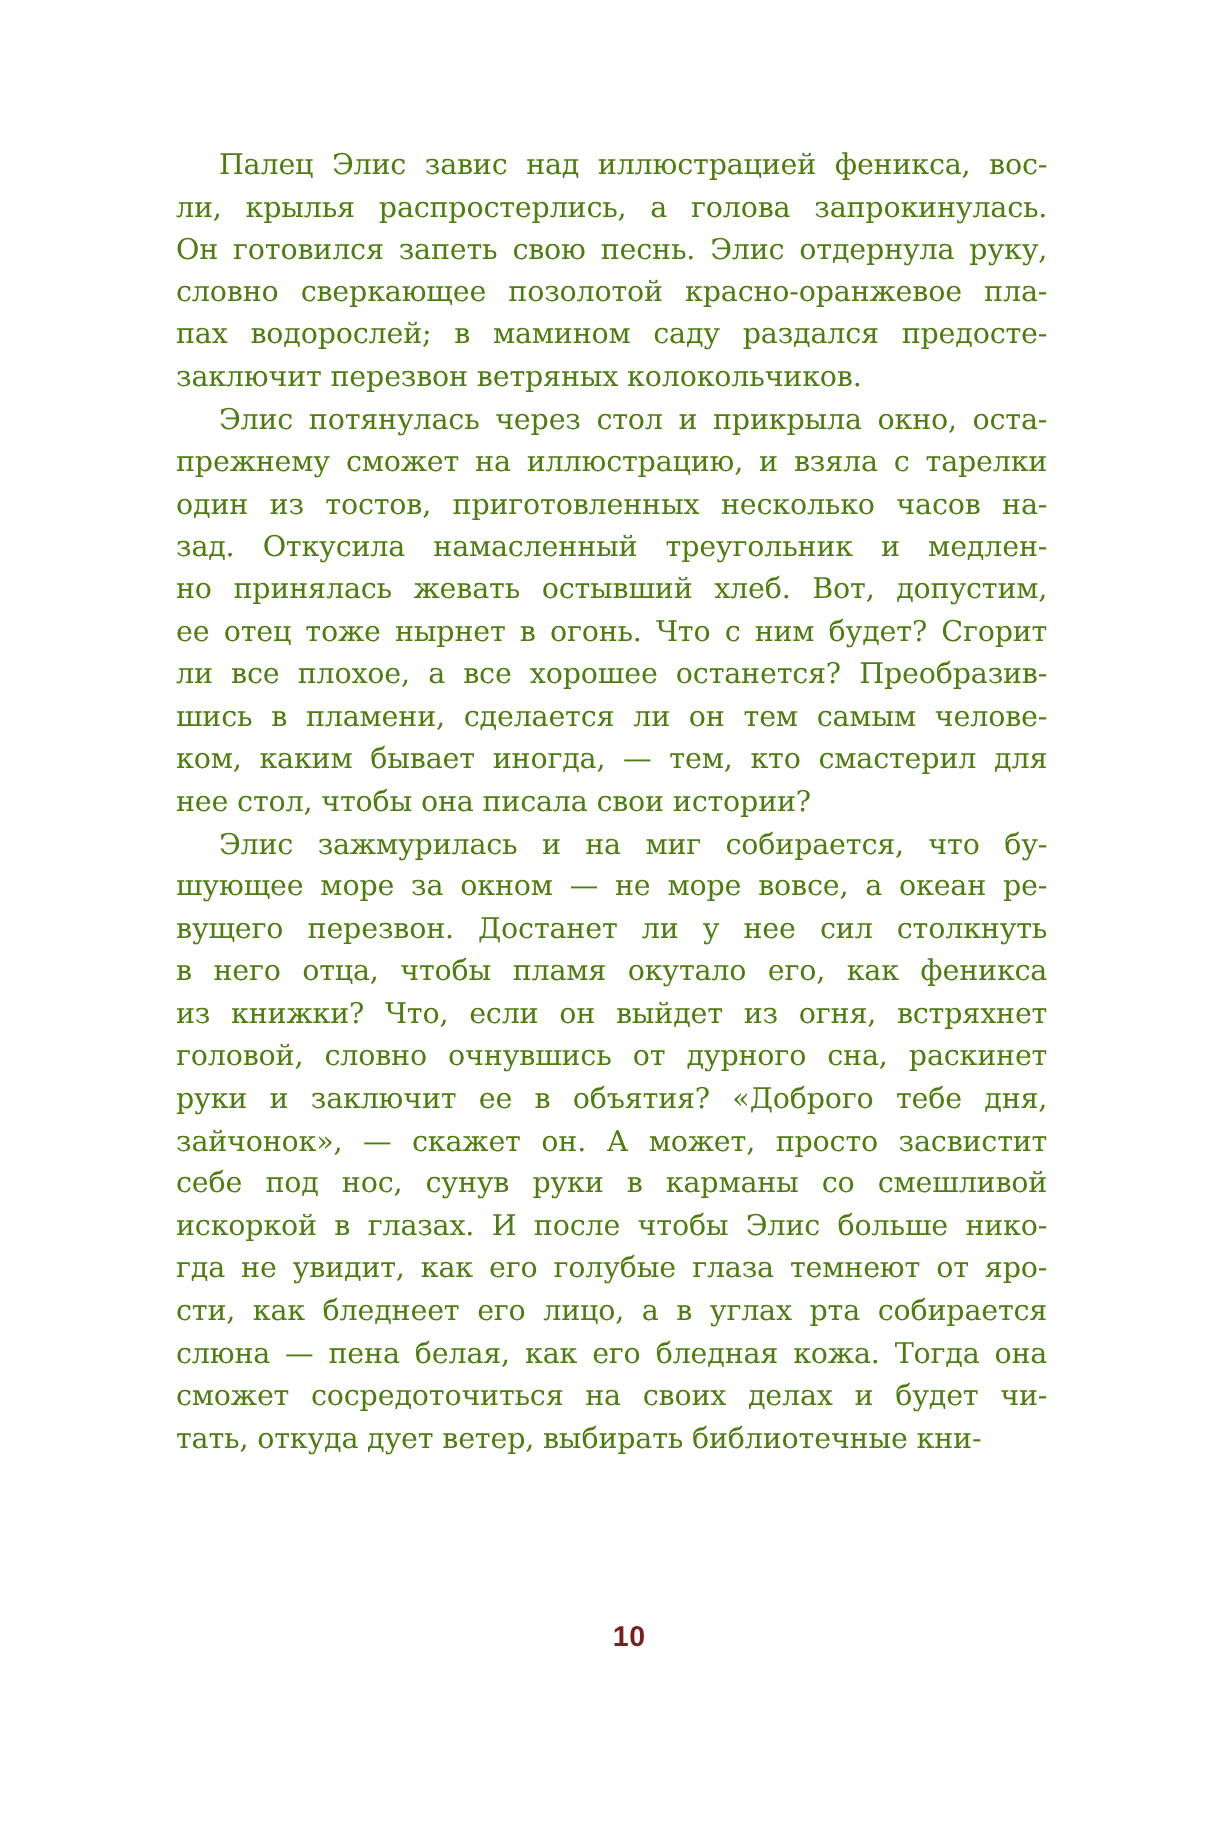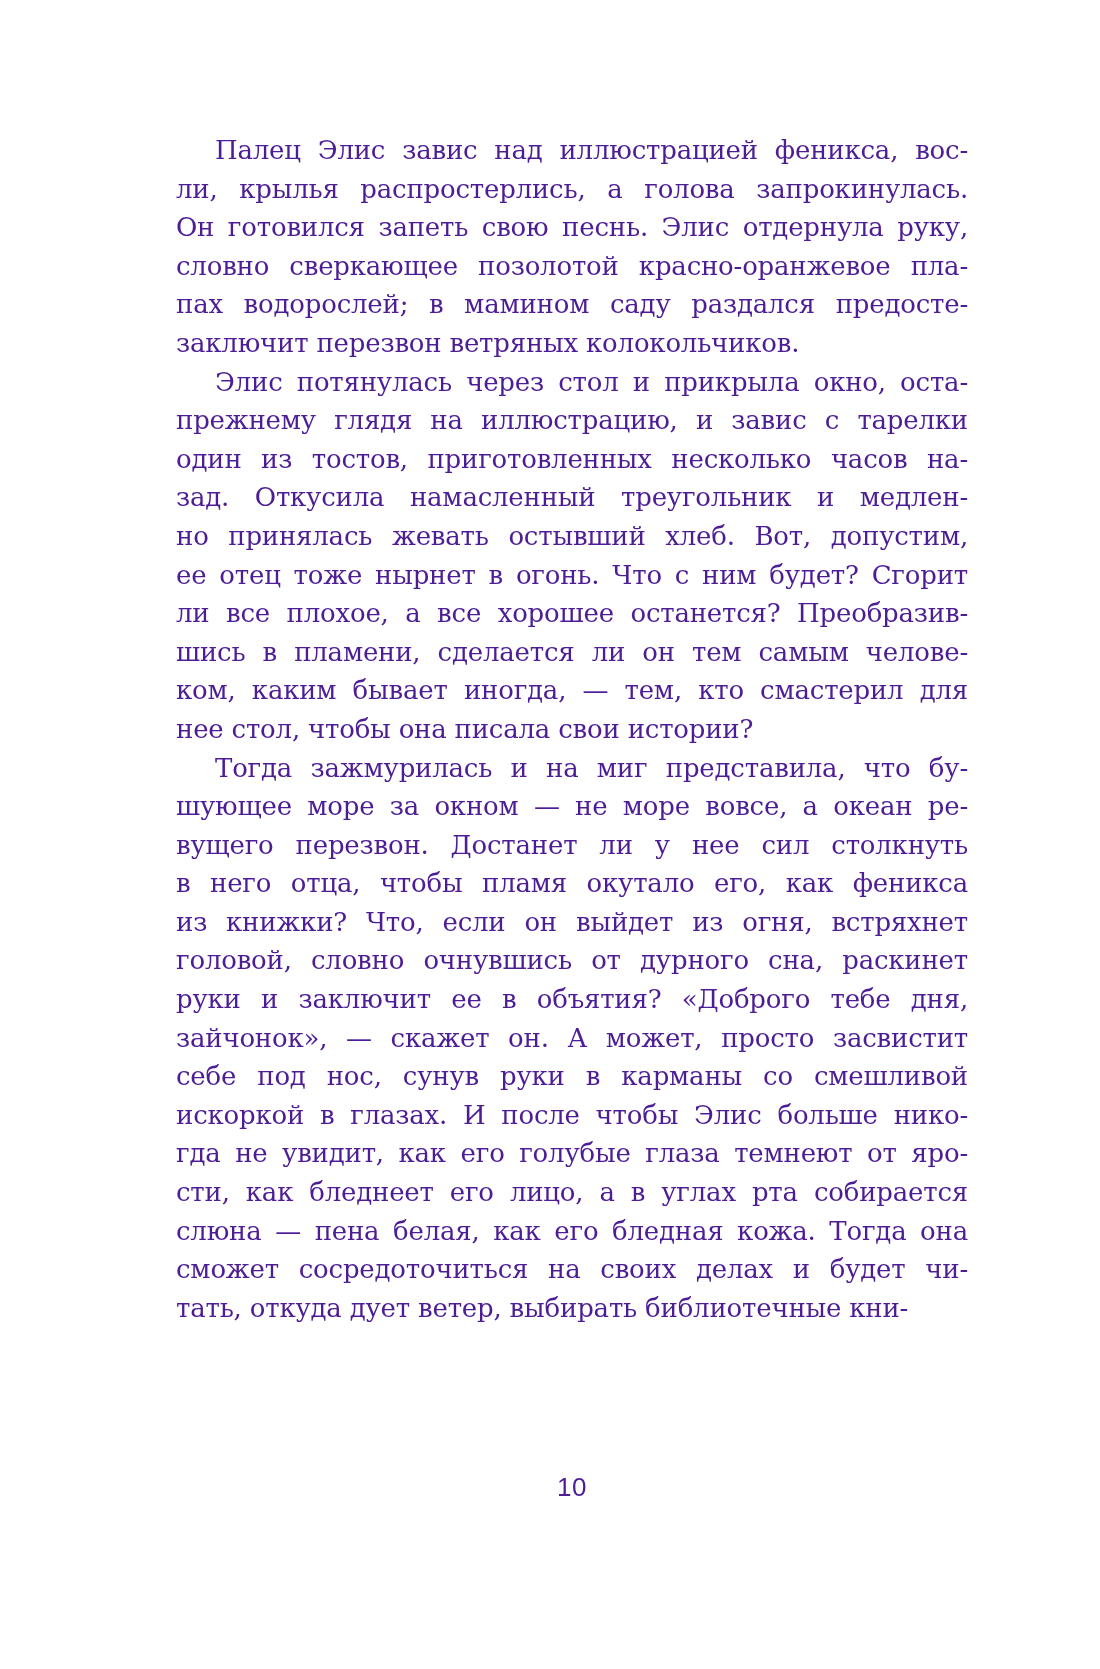--- a/index.html
+++ b/index.html
@@ -14,24 +14,24 @@
     font-family: "DejaVu Serif", "Liberation Serif", serif;
     overflow: hidden;
   }
   .book-page {
     position: absolute;
     inset: 0;
     background: #ffffff;
   }
   .text-block {
     position: absolute;
-    left: 176px;
+    left: 160px;
     top: 131px;
     width: 792px;
-    color: #4c1d95;
+    color: #4d7c0f;
     font-size: 26px;
     line-height: 38.6px;
     letter-spacing: -0.2px;
   }
   .paragraph {
     margin: 0;
     padding: 0;
   }
   .line {
     text-align: justify;
@@ -47,51 +47,52 @@
     text-align-last: left;
   }
   .folio {
     position: absolute;
     left: 176px;
     top: 1472px;
     width: 792px;
     text-align: center;
     font-family: "Liberation Sans", "DejaVu Sans", sans-serif;
     font-size: 26px;
-    color: #4c1d95;
+    color: #7f1d1d;
     letter-spacing: 0.5px;
+    font-weight: bold;
   }
 </style>
 </head>
 <body>
 
 <div class="book-page">
   <div class="text-block">
       <div class="paragraph">
         <div class="line first">Палец Элис завис над иллюстрацией феникса, вос-</div>
         <div class="line">ли, крылья распростерлись, а голова запрокинулась.</div>
         <div class="line">Он готовился запеть свою песнь. Элис отдернула руку,</div>
         <div class="line">словно сверкающее позолотой красно-оранжевое пла-</div>
         <div class="line">пах водорослей; в мамином саду раздался предосте-</div>
         <div class="line last">заключит перезвон ветряных колокольчиков.</div>
       </div>
       <div class="paragraph">
         <div class="line first">Элис потянулась через стол и прикрыла окно, оста-</div>
-        <div class="line">прежнему глядя на иллюстрацию, и завис с тарелки</div>
+        <div class="line">прежнему сможет на иллюстрацию, и взяла с тарелки</div>
         <div class="line">один из тостов, приготовленных несколько часов на-</div>
         <div class="line">зад. Откусила намасленный треугольник и медлен-</div>
         <div class="line">но принялась жевать остывший хлеб. Вот, допустим,</div>
         <div class="line">ее отец тоже нырнет в огонь. Что с ним будет? Сгорит</div>
         <div class="line">ли все плохое, а все хорошее останется? Преобразив-</div>
         <div class="line">шись в пламени, сделается ли он тем самым челове-</div>
         <div class="line">ком, каким бывает иногда, — тем, кто смастерил для</div>
         <div class="line last">нее стол, чтобы она писала свои истории?</div>
       </div>
       <div class="paragraph">
-        <div class="line first">Тогда зажмурилась и на миг представила, что бу-</div>
+        <div class="line first">Элис зажмурилась и на миг собирается, что бу-</div>
         <div class="line">шующее море за окном — не море вовсе, а океан ре-</div>
         <div class="line">вущего перезвон. Достанет ли у нее сил столкнуть</div>
         <div class="line">в него отца, чтобы пламя окутало его, как феникса</div>
         <div class="line">из книжки? Что, если он выйдет из огня, встряхнет</div>
         <div class="line">головой, словно очнувшись от дурного сна, раскинет</div>
         <div class="line">руки и заключит ее в объятия? «Доброго тебе дня,</div>
         <div class="line">зайчонок», — скажет он. А может, просто засвистит</div>
         <div class="line">себе под нос, сунув руки в карманы со смешливой</div>
         <div class="line">искоркой в глазах. И после чтобы Элис больше нико-</div>
         <div class="line">гда не увидит, как его голубые глаза темнеют от яро-</div>

